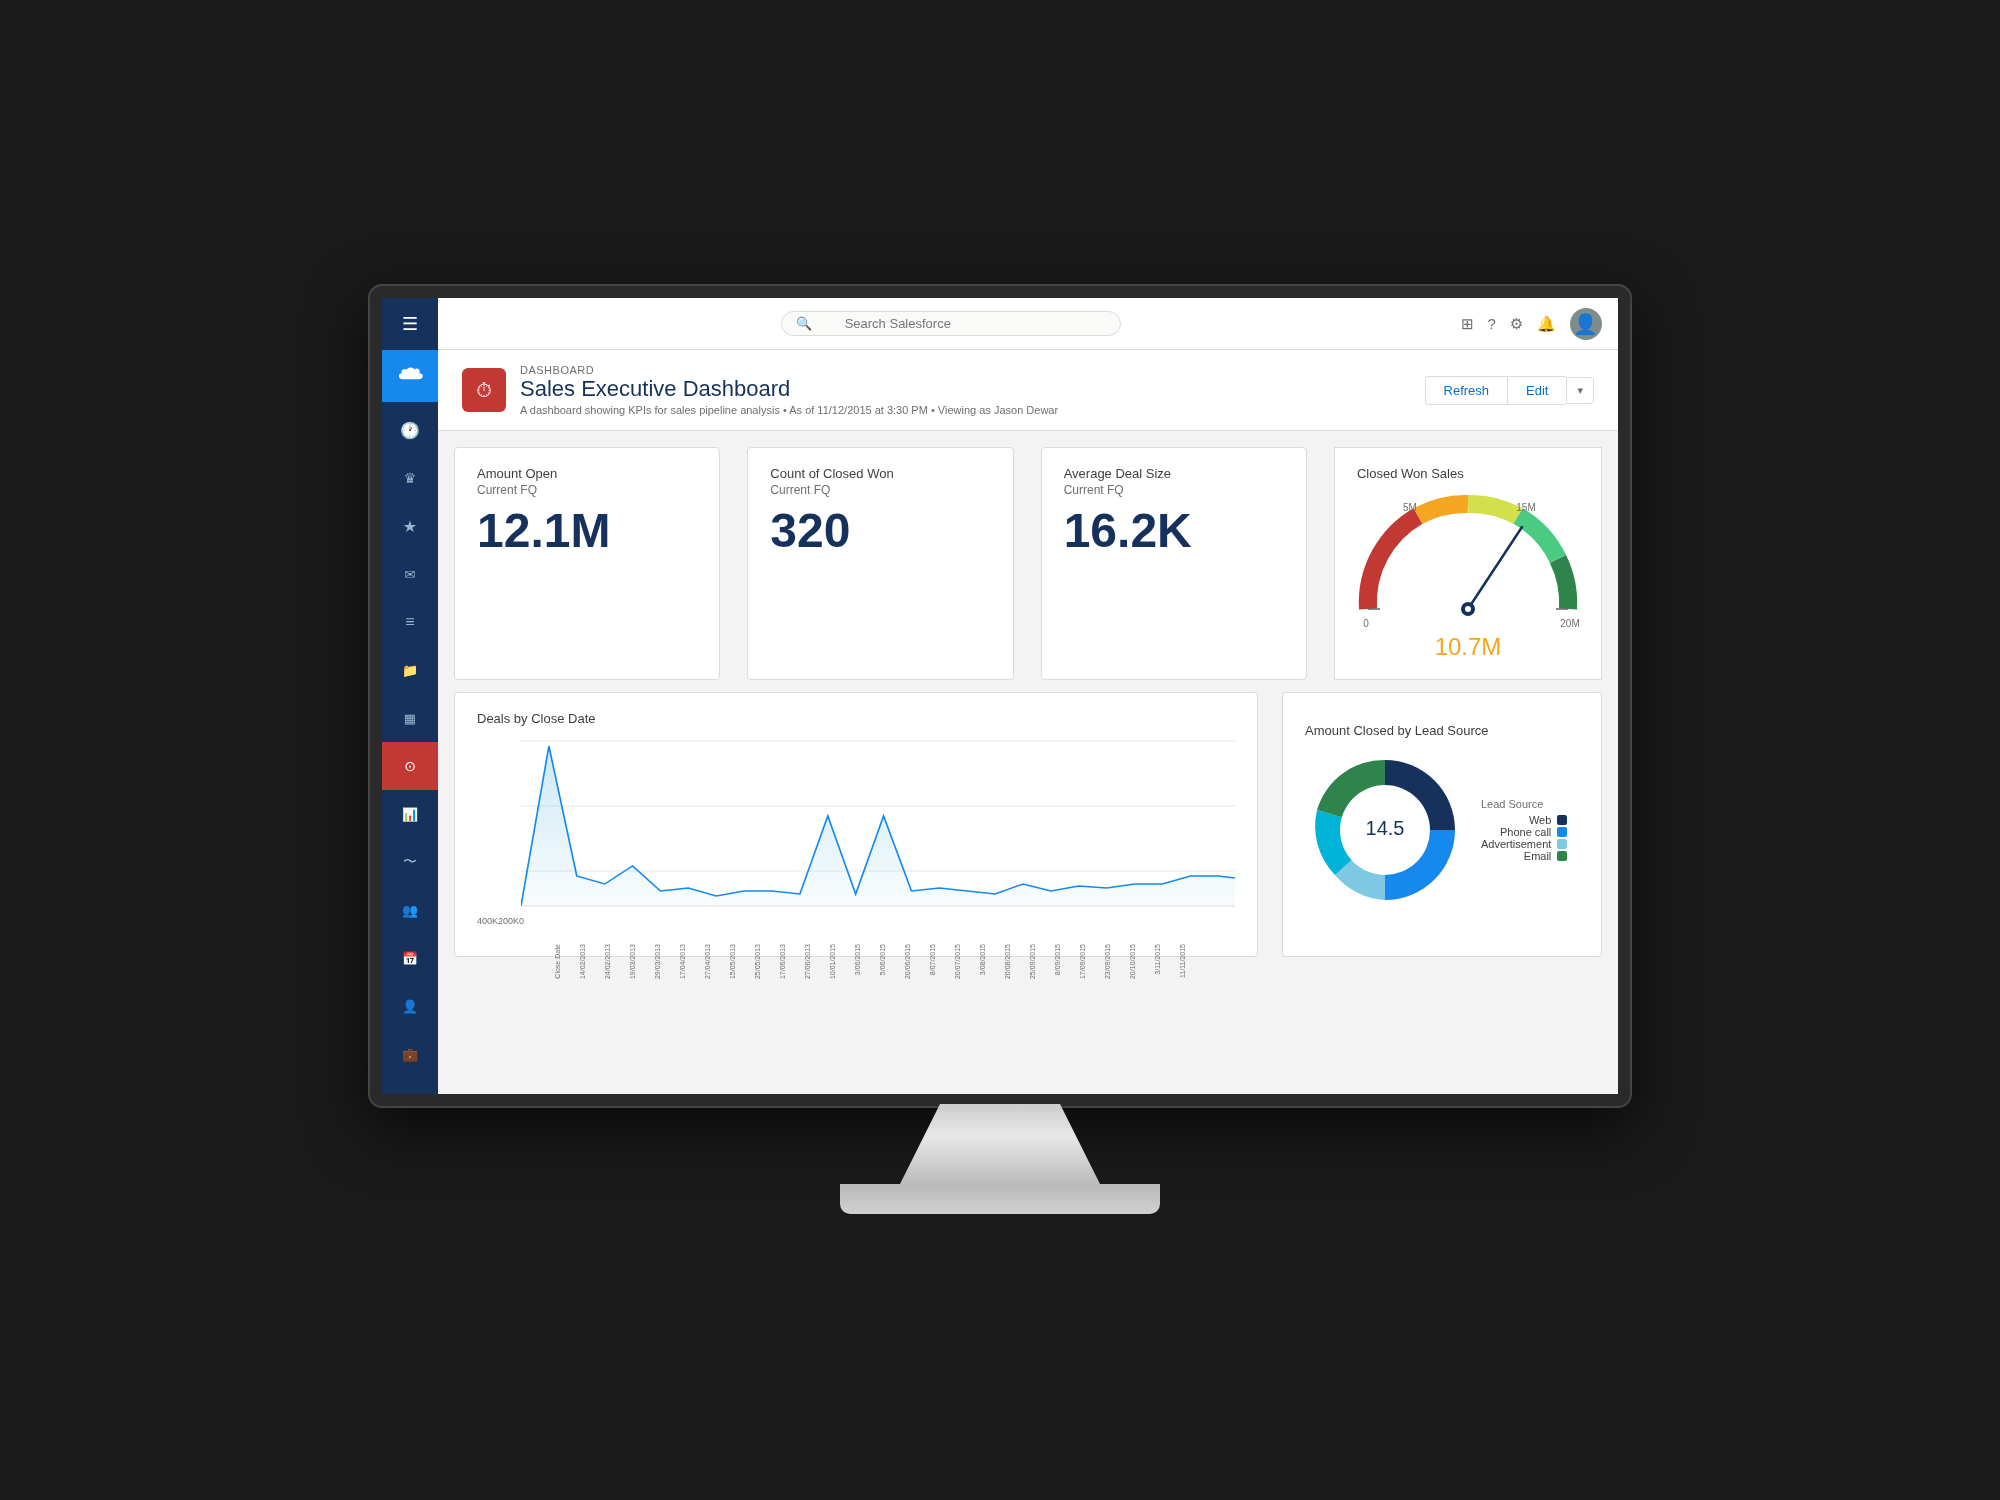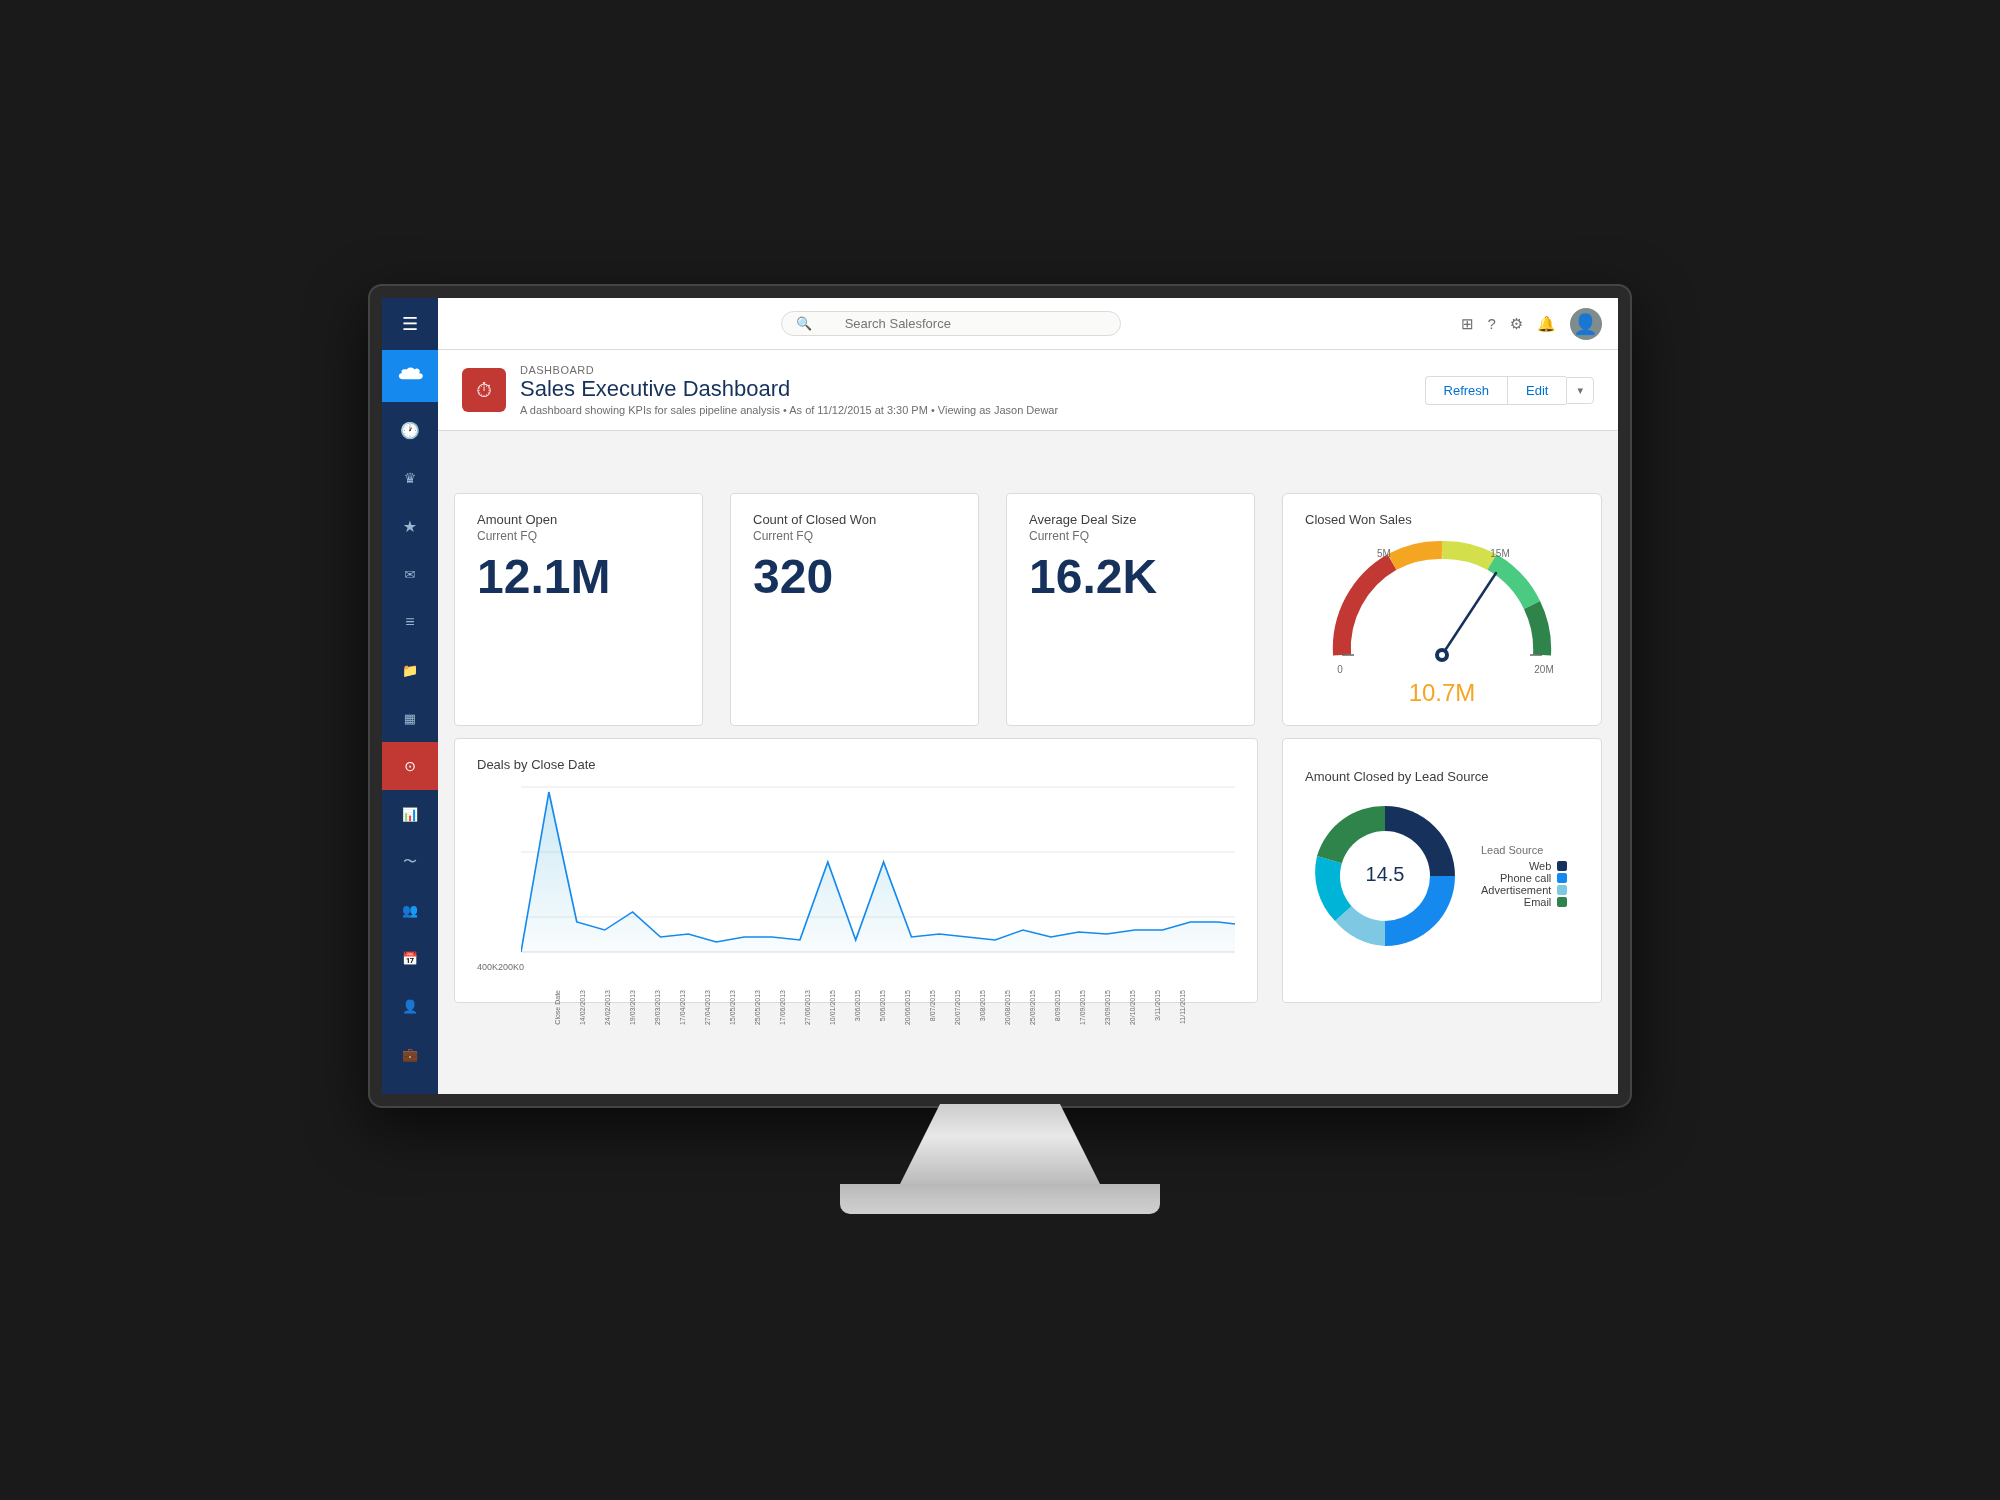--- a/index.html
+++ b/index.html
@@ -278,21 +278,20 @@
       background: #f3f3f3;
       flex: 1;
       overflow-y: auto;
       padding: 16px 16px;
     }
 
     .kpi-row {
       display: flex;
       gap: 27px;
       margin-bottom: 12px;
-      margin-top: 46px;
     }
 
     .kpi-card {
       background: #fff;
       border: 1px solid #dddbda;
       border-radius: 4px;
       padding: 18px 22px;
       flex: 1;
     }
 
@@ -312,23 +311,23 @@
     .kpi-card .kpi-value {
       font-size: 48px;
       font-weight: 700;
       color: #16325c;
       line-height: 1;
     }
 
     .gauge-card {
       background: #fff;
       border: 1px solid #dddbda;
-      border-radius: 6px;
+      border-radius: 0;
       padding: 18px 22px;
-      width: 320px;
+      width: 268px;
       flex-shrink: 0;
       display: flex;
       flex-direction: column;
     }
 
     .gauge-card .gauge-title {
       font-size: 13px;
       color: #3e3e3c;
       font-weight: 500;
       margin-bottom: 8px;

